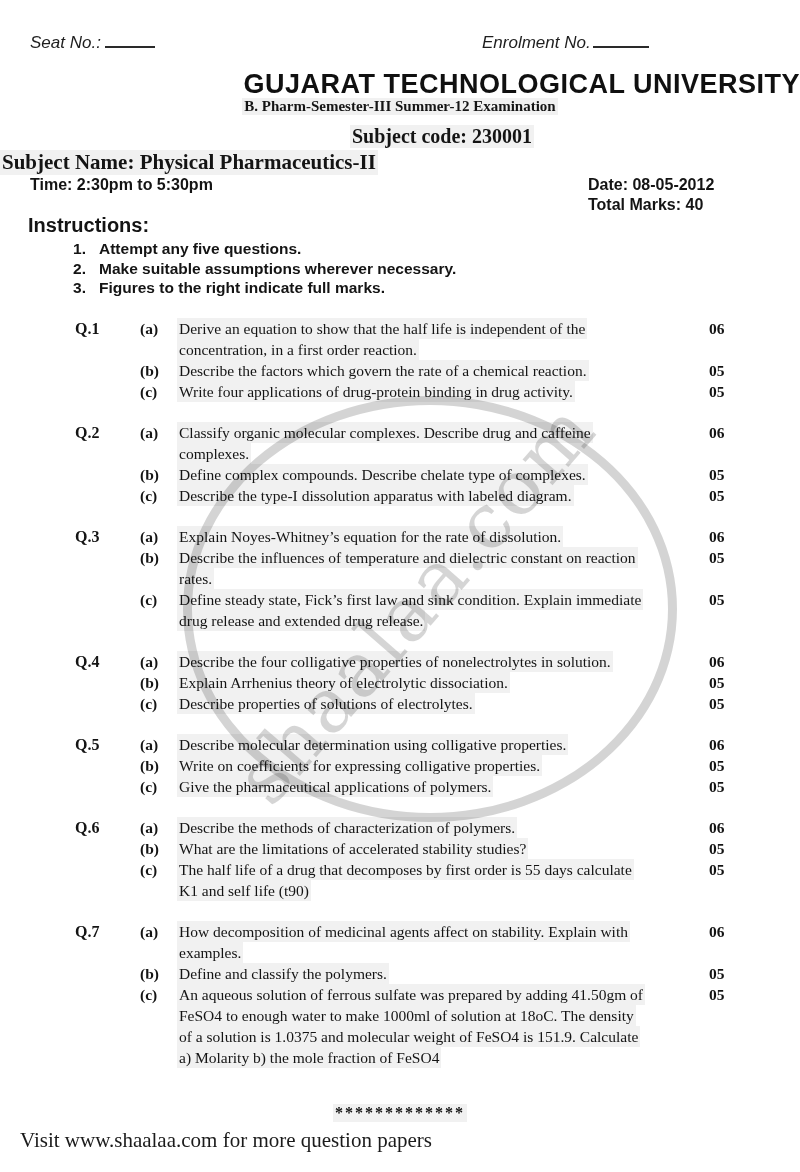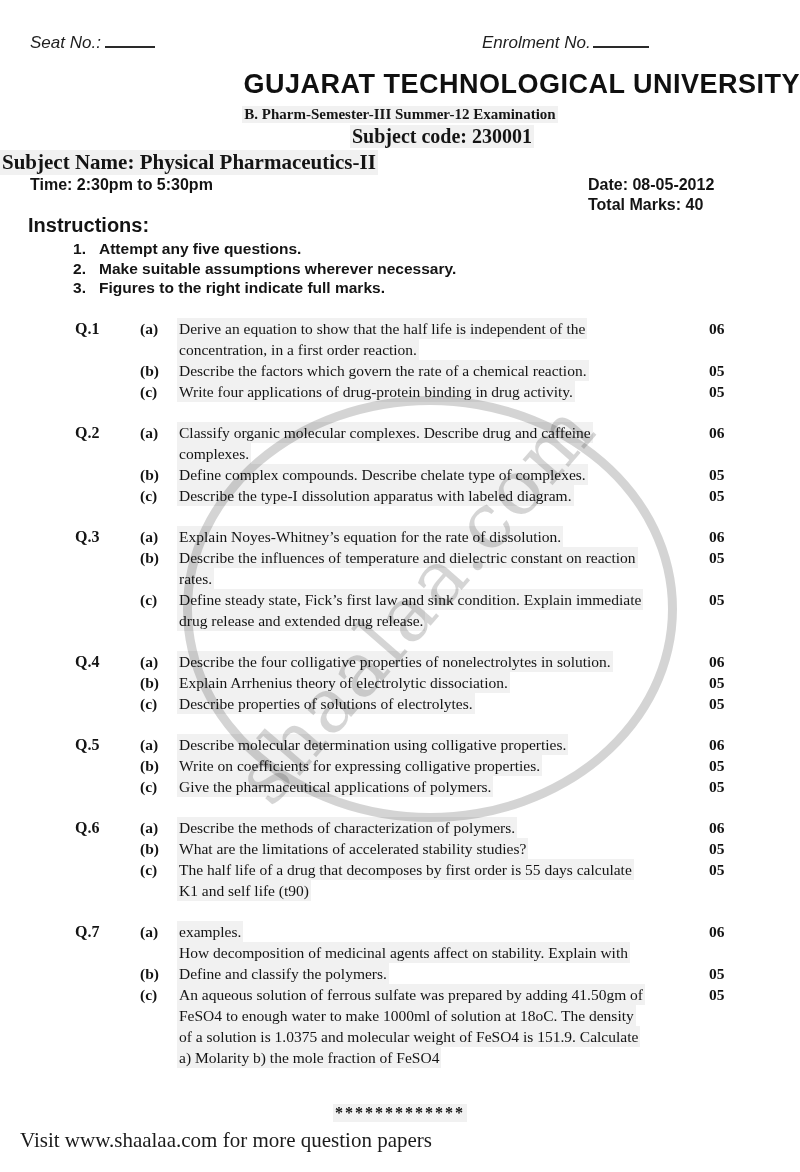--- a/index.html
+++ b/index.html
@@ -27,21 +27,21 @@
   .seat-row{top:33px;left:30px;font-family:"Liberation Sans",sans-serif;
     font-style:italic;font-size:17px;color:#1e1e1e;}
   .enrol-row{top:33px;left:482px;font-family:"Liberation Sans",sans-serif;
     font-style:italic;font-size:17px;color:#1e1e1e;}
   .blank{display:inline-block;border-bottom:2px solid #2a2a2a;height:13px;vertical-align:baseline;}
   .blank.seat{width:50px;margin-left:4px;}
   .blank.enrol{width:56px;margin-left:2px;}
   .uni-title{top:69px;left:0;width:800px;text-align:right;
     font-family:"Liberation Sans",sans-serif;font-weight:700;font-size:27px;
     letter-spacing:0.5px;color:#101010;}
-  .exam-line{top:106px;left:0;width:800px;text-align:center;
+  .exam-line{top:98px;left:0;width:800px;text-align:center;
     font-weight:700;font-size:15px;color:#151515;}
   .subj-code{top:125px;left:0;width:800px;text-align:center;
     font-weight:700;font-size:20px;padding-left:42px;}
   .subj-name{top:150px;left:0;width:800px;
     font-weight:700;font-size:21px;}
   .time-line{top:176px;left:30px;font-family:"Liberation Sans",sans-serif;
     font-weight:700;font-size:16px;}
   .date-line{top:176px;left:588px;font-family:"Liberation Sans",sans-serif;
     font-weight:700;font-size:16px;}
   .marks-line{top:196px;left:588px;font-family:"Liberation Sans",sans-serif;
@@ -268,22 +268,22 @@
               <div><span class="band">K1 and self life (t90)</span></div>
             </div>
             <div class="c-marks">05</div>
           </div>
         </div>
         <div class="qblock">
           <div class="qrow">
             <div class="c-qno">Q.7</div>
             <div class="c-letter">(a)</div>
             <div class="c-text">
+              <div><span class="band">How decomposition of medicinal agents affect on stability. Explain with</span></div>
               <div><span class="band">examples.</span></div>
-              <div><span class="band">How decomposition of medicinal agents affect on stability. Explain with</span></div>
             </div>
             <div class="c-marks">06</div>
           </div>
           <div class="qrow">
             <div class="c-qno"></div>
             <div class="c-letter">(b)</div>
             <div class="c-text">
               <div><span class="band">Define and classify the polymers.</span></div>
             </div>
             <div class="c-marks">05</div>

